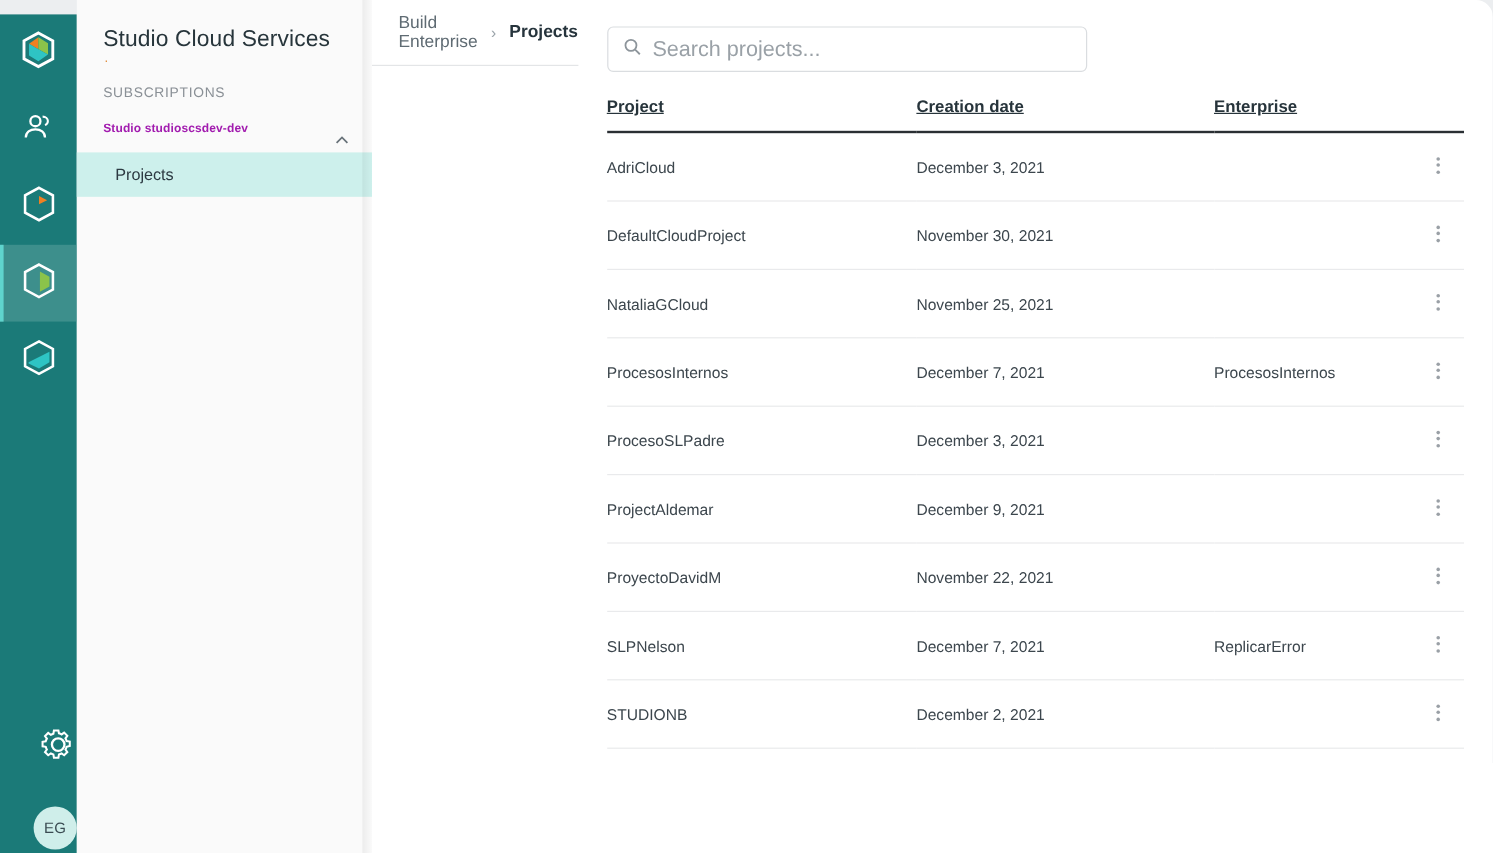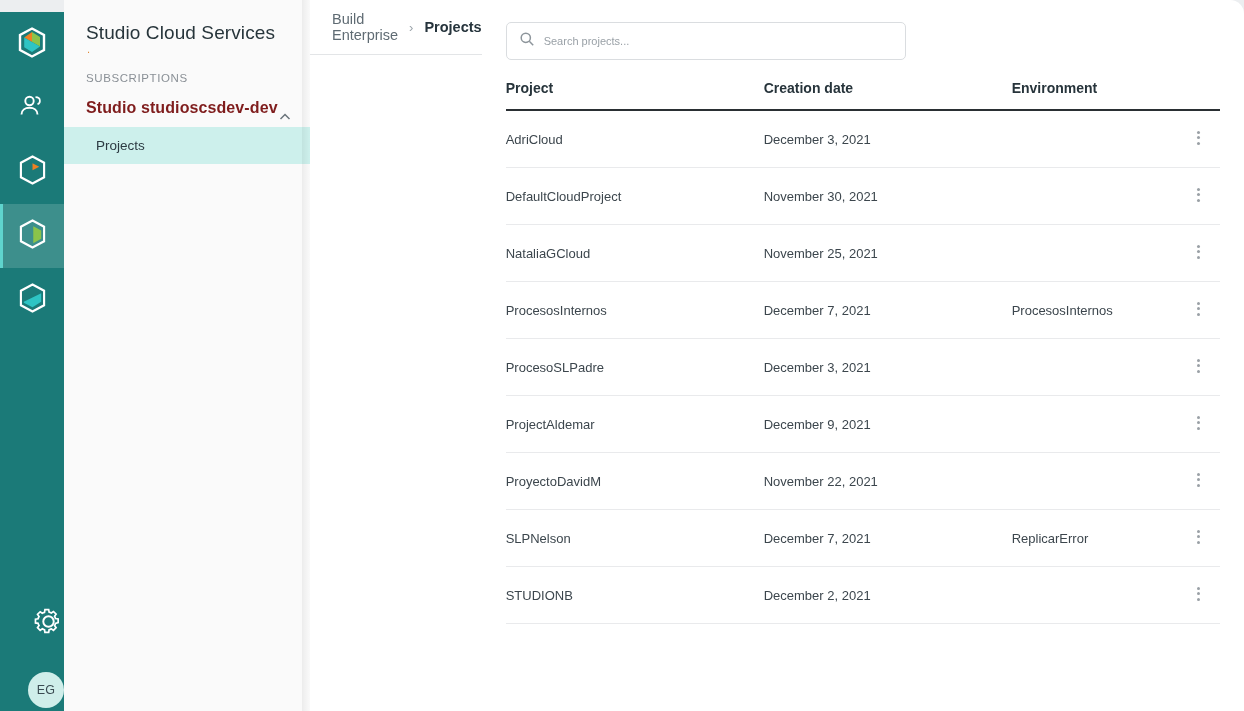--- a/index.html
+++ b/index.html
@@ -56,21 +56,21 @@
     padding: 22px 22px 0 22px; letter-spacing: .1px;
   }
   .lp-dot { color:#e08b3a; font-size:11px; padding-left:23px; height:12px; line-height:10px;}
   .lp-section {
     font-size: 11.5px; color: #8a9096; letter-spacing: .6px;
     padding: 16px 22px 8px 22px;
   }
   .sub-head {
     padding: 6px 22px 10px 22px; position: relative; cursor: pointer;
   }
-  .sub-name { font-size: 16px; color: #7f1d1d; font-weight: 700; line-height: 19px; letter-spacing:.1px;}
+  .sub-name { font-size: 10px; color: #a21caf; font-weight: 700; line-height: 19px; letter-spacing:.1px;}
   .sub-sub { font-size: 12.5px; color: #5a6670; font-style: italic; line-height: 18px; }
   .chev { position: absolute; right: 18px; top: 18px; width: 14px; height: 14px; }
   .nav-item {
     height: 37px; display: flex; align-items: center;
     padding-left: 32px; font-size: 13.5px; color: #2c3a42; cursor: pointer;
   }
   .nav-item.active { background: #cdf0ec; }
 
   
   .main {
@@ -92,28 +92,28 @@
   .content { padding: 22px 24px 0 24px; }
   .search-wrap {
     width: 400px; height: 38px;
     border: 1px solid #dadde0; border-radius: 5px;
     display: flex; align-items: center; padding: 0 12px;
   }
   .search-wrap svg { flex: 0 0 16px; margin-right: 9px; }
   .search-input {
     border: 0; outline: 0; width: 100%;
     font-family: "Liberation Sans", sans-serif;
-    font-size: 11px; color: #30393f; background: transparent;
+    font-size: 18px; color: #30393f; background: transparent;
   }
   .search-input::placeholder { color: #9aa1a7; }
 
   table { width: 100%; border-collapse: collapse; margin-top: 14px; table-layout: fixed; }
   thead th {
     text-align: left; font-size: 14px; color: #27343b; font-weight: 600;
-    padding: 6px 0 13px 0; border-bottom: 2px solid #2a2f33;
+    padding: 6px 0 13px 0; border-bottom: 2px solid #2a2f33; text-decoration: underline;
   }
   tbody td {
     font-size: 13px; color: #3c464d; padding: 15px 0;
     border-bottom: 1px solid #e9eaec;
   }
   .col-project { width: 258px; }
   .col-date { width: 248px; margin-left: 42px; }
   .col-env { width: auto; }
   .col-menu { width: 60px; }
   td.menucell { text-align: right; padding-right: 14px; }
@@ -230,21 +230,21 @@
           </svg>
         </span>
         <input class="search-input" type="text" placeholder="Search projects..." style="">
       </div>
 
       <table>
         <thead>
           <tr>
             <th class="col-project">Project</th>
             <th class="col-date">Creation date</th>
-            <th class="col-env">Environment</th>
+            <th class="col-env">Enterprise</th>
             <th class="col-menu"></th>
           </tr>
         </thead>
         <tbody>
             <tr>
               <td class="col-project">AdriCloud</td>
               <td class="col-date">December 3, 2021</td>
               <td class="col-env"></td>
               <td class="menucell"><span class="dots"><i></i><i></i><i></i></span></td>
             </tr>

